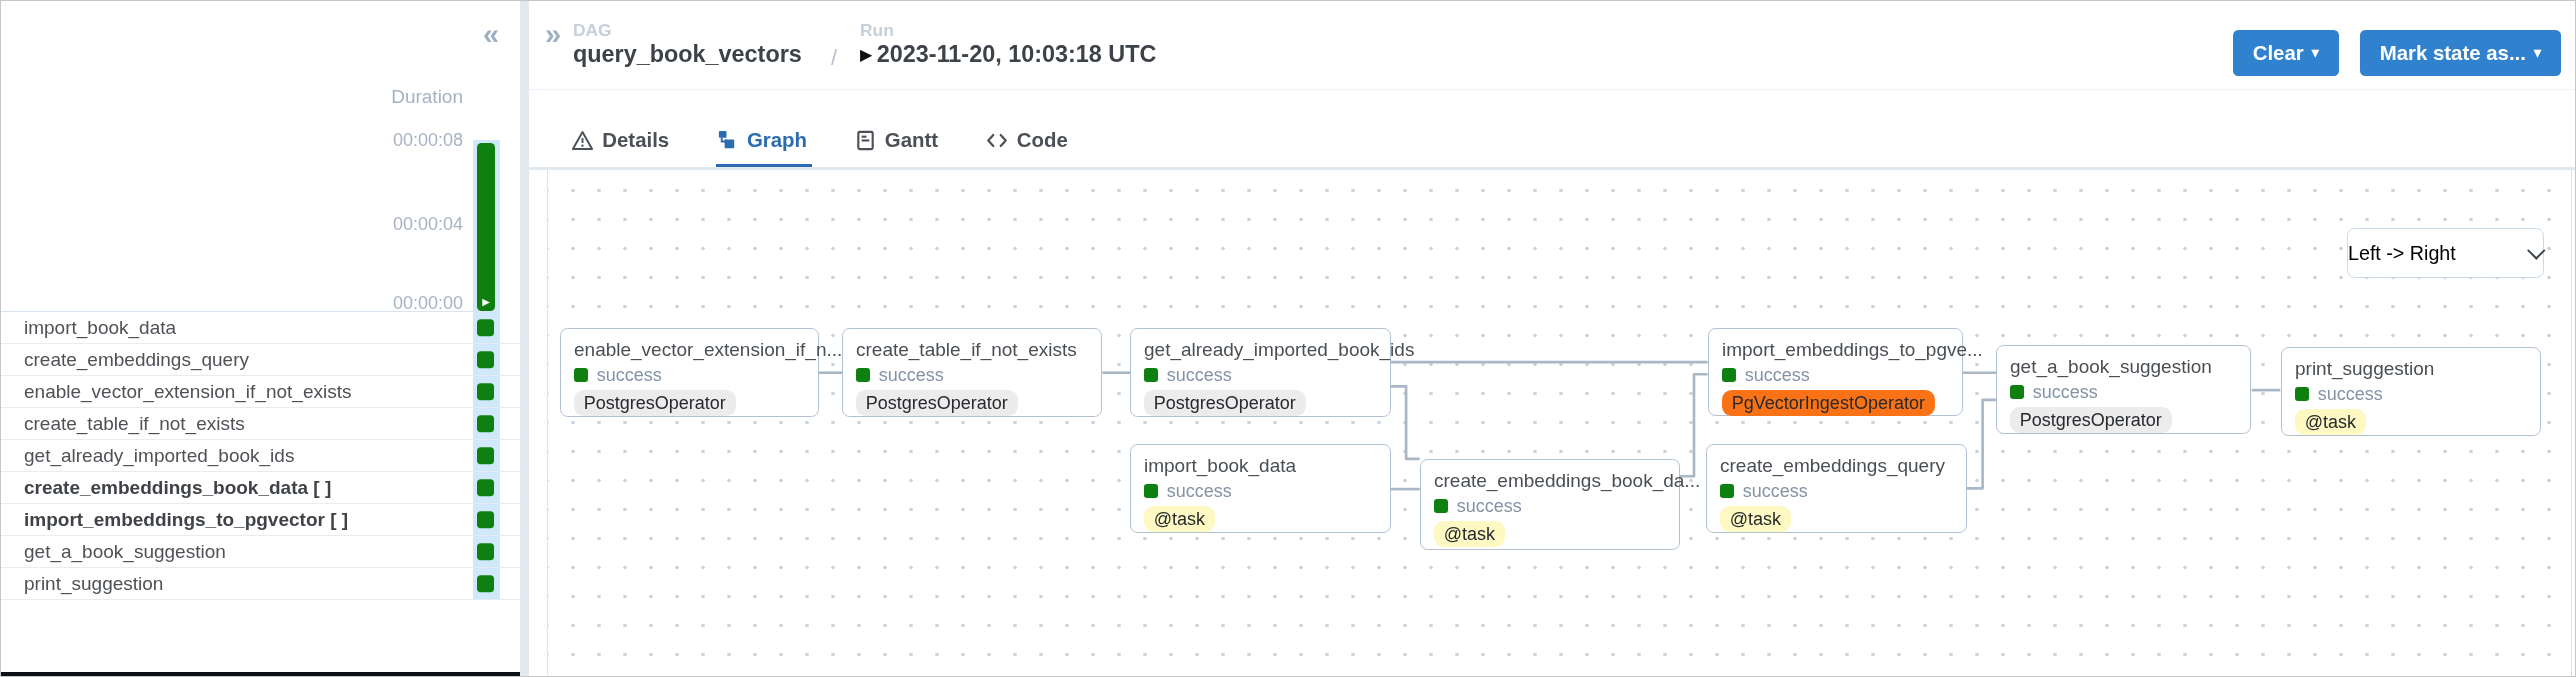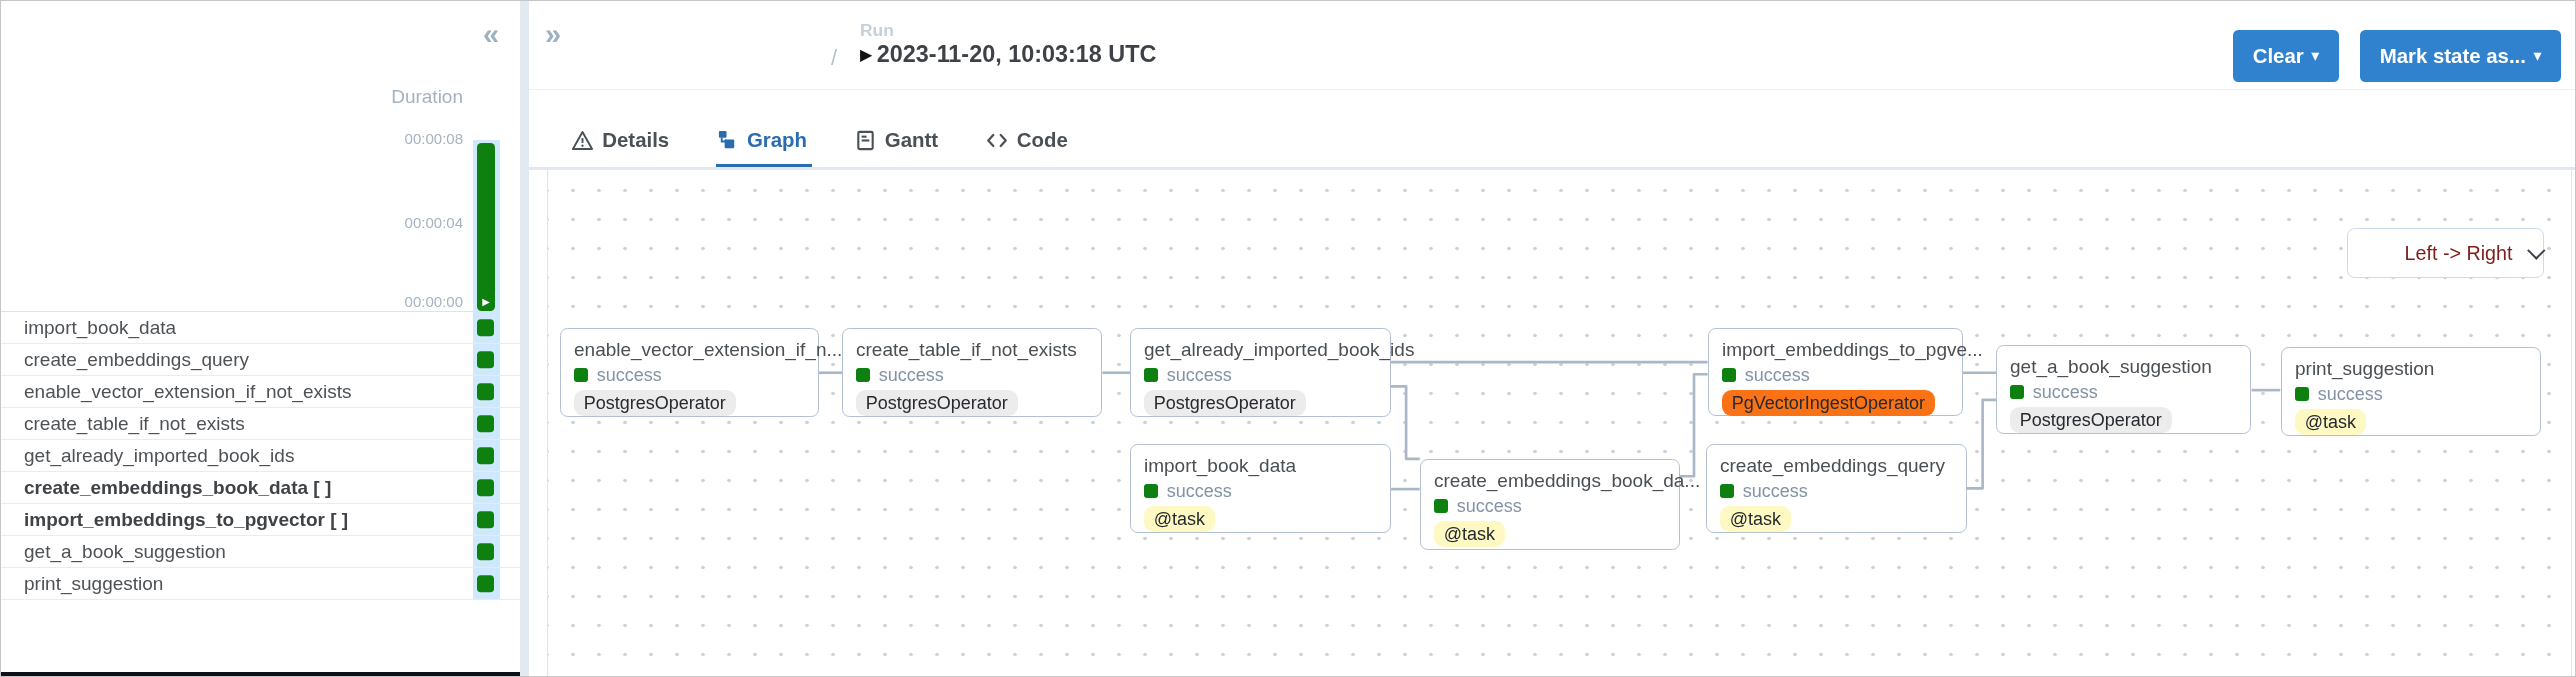--- a/index.html
+++ b/index.html
@@ -3,21 +3,21 @@
 <meta charset="utf-8">
 <style>
   html,body{margin:0;padding:0;background:#fff;}
   body{font-family:"Liberation Sans","DejaVu Sans",sans-serif;-webkit-font-smoothing:antialiased;}
   .screen{position:relative;width:2576px;height:677px;background:#fff;border:1.5px solid #c6c6c6;box-sizing:border-box;overflow:hidden;}
 
   
   .sidebar{position:absolute;left:0;top:0;width:519px;height:677px;background:#fff;}
   .collapse-btn{position:absolute;left:475px;top:19.7px;width:30px;height:30px;font-size:29px;line-height:27px;color:#9fb0c2;font-weight:700;text-align:center;cursor:pointer;}
   .duration-label{position:absolute;left:302px;top:85px;width:160px;text-align:right;font-size:19px;color:#a6b2c1;}
-  .tick{position:absolute;left:287px;width:175px;text-align:right;font-size:15px;color:#a6b2c1;}
+  .tick{position:absolute;left:287px;width:175px;text-align:right;font-size:18px;color:#a6b2c1;}
   .status-col{position:absolute;left:472px;top:139px;width:26.5px;height:460px;background:#cfe8fb;}
   .total-bar{position:absolute;left:476px;top:142px;width:18px;height:168px;background:#0e8010;border-radius:4.5px;}
   .total-bar .play{position:absolute;bottom:4.5px;left:0;width:100%;text-align:center;font-size:9.8px;color:#fff;}
   .axis-base{position:absolute;left:0;top:310px;width:498px;height:0;border-top:1.5px solid #d8e4f0;}
   .task-rows{position:absolute;left:0;top:311px;width:519px;}
   .task-row{position:relative;width:519px;height:32px;border-bottom:0.8px solid #e9ecef;box-sizing:border-box;cursor:pointer;}
   .task-row .tlabel{position:absolute;left:23px;top:50%;transform:translateY(-50%);font-size:19px;color:#4e5256;white-space:nowrap;}
   .task-row.bold .tlabel{font-weight:700;color:#3f4347;}
   .task-row .sq{position:absolute;left:476px;top:50%;transform:translateY(-50%);width:17.4px;height:17.4px;background:#0e8010;border-radius:3.8px;}
   .bottom-scrollbar{position:absolute;left:0;top:671px;width:519px;height:6px;background:#0d1117;}
@@ -29,36 +29,36 @@
   .main{position:absolute;left:528px;top:0;width:2048px;height:677px;}
   .expand-btn{position:absolute;left:9px;top:19.7px;width:30px;height:30px;font-size:29px;line-height:27px;color:#9fb0c2;font-weight:700;text-align:center;cursor:pointer;}
   .crumb{position:absolute;top:19.7px;}
   .crumb .small{font-size:17.4px;font-weight:600;color:#c6d0da;line-height:19.7px;}
   .crumb .big{font-size:23.4px;font-weight:700;color:#3d4249;line-height:29px;white-space:nowrap;}
   .crumb-dag{left:44px;}
   .crumb-sep{position:absolute;left:302px;top:44px;font-size:22px;color:#b7c1cb;}
   .crumb-run{left:331px;}
   .play-ico{font-size:16px;color:#111;margin-right:4.5px;vertical-align:2.3px;}
   .hdr-border{position:absolute;left:0;top:88px;width:2048px;border-top:1.5px solid #eef1f5;}
-  .btn{position:absolute;top:29px;height:52px;background:#3182ce;color:#fff;border:none;border-radius:5.3px;font-family:inherit;font-size:20.4px;font-weight:700;padding:0 19.7px;cursor:pointer;}
+  .btn{position:absolute;top:29px;height:46px;background:#3182ce;color:#fff;border:none;border-radius:5.3px;font-family:inherit;font-size:20.4px;font-weight:700;padding:0 19.7px;cursor:pointer;}
   .btn .caret{font-size:16px;margin-left:7.6px;vertical-align:1.5px;}
   .btn-clear{left:1704px;}
   .btn-mark{left:1831px;}
 
   
   .tabs{position:absolute;left:0;top:112px;width:2048px;height:54px;display:flex;align-items:center;gap:0;border-bottom:3px solid #e1e8ef;box-sizing:content-box;}
   .tab{display:flex;align-items:center;gap:8.3px;height:51px;margin-left:42px;font-size:20.4px;font-weight:700;color:#4a5056;cursor:pointer;border-bottom:3.8px solid transparent;box-sizing:border-box;margin-bottom:-3.4px;padding:0 4.5px 0 0;}
   .tab.active{color:#2b6cb0;border-bottom-color:#2b6cb0;}
   .tab svg{display:block;}
 
   
   .canvas{position:absolute;left:18px;top:166px;width:2025px;height:512px;border-left:1.5px solid #e0e4e9;border-right:1.5px solid #e0e4e9;box-sizing:border-box;
      background-image:radial-gradient(#ccd2da 1.5px, transparent 1.9px);background-size:26px 29px;background-position:12px 9px;}
   .layout-label{position:absolute;left:1819px;top:198px;font-size:20.4px;color:#484e56;margin-top:30px;}
-  .layout-select{position:absolute;left:1818px;top:227px;width:195px;height:48px;background:#fff;border:1.5px solid #ccd9ea;border-radius:7.6px;display:flex;align-items:center;justify-content:flex-end;gap:18px;font-size:19.7px;color:#7f1d1d;cursor:pointer;}
+  .layout-select{position:absolute;left:1818px;top:227px;width:195px;height:48px;background:#fff;border:1.5px solid #ccd9ea;border-radius:7.6px;display:flex;align-items:center;justify-content:space-between;gap:18px;font-size:19.7px;color:#000000;cursor:pointer;}
   .layout-select .chev{width:10.6px;height:10.6px;border-right:2.3px solid #3d434b;border-bottom:2.3px solid #3d434b;transform:rotate(45deg);margin-top:-6px;}
 
   
   .edges{position:absolute;left:0;top:0;width:2576px;height:677px;pointer-events:none;}
   .node{position:absolute;background:#fff;border:1.5px solid #b3c0d1;border-radius:7.6px;box-sizing:border-box;padding:9px 0 0 13px;cursor:pointer;}
   .node .ntitle{font-size:19px;color:#4a4f54;white-space:nowrap;line-height:24px;}
   .node .nstatus{display:flex;align-items:center;gap:8.3px;margin-top:1.5px;height:23px;}
   .node .nsq{width:14.4px;height:14.4px;background:#0e8010;border-radius:3px;}
   .node .nstext{font-size:18px;color:#8293a6;}
   .node .pill{display:inline-block;margin-top:3.8px;font-size:18px;line-height:18px;padding:3.8px 9.8px;border-radius:9.8px;color:#26292e;}
@@ -123,20 +123,24 @@
         </div>
       </div>
     <div class="bottom-scrollbar"></div>
   </div>
 
   <div class="panel-divider"></div>
 
   <div class="main">
     <div class="expand-btn">»</div>
 
+    <div class="crumb crumb-dag">
+      <div class="small">DAG</div>
+      <div class="big">query_book_vectors</div>
+    </div>
     <div class="crumb-sep">/</div>
     <div class="crumb crumb-run">
       <div class="small">Run</div>
       <div class="big"><span class="play-ico">▶</span><span>2023-11-20, 10:03:18 UTC</span></div>
     </div>
 
     <button class="btn btn-clear"><span>Clear</span><span class="caret">▾</span></button>
     <button class="btn btn-mark"><span>Mark state as...</span><span class="caret">▾</span></button>
 
     <div class="hdr-border"></div>

